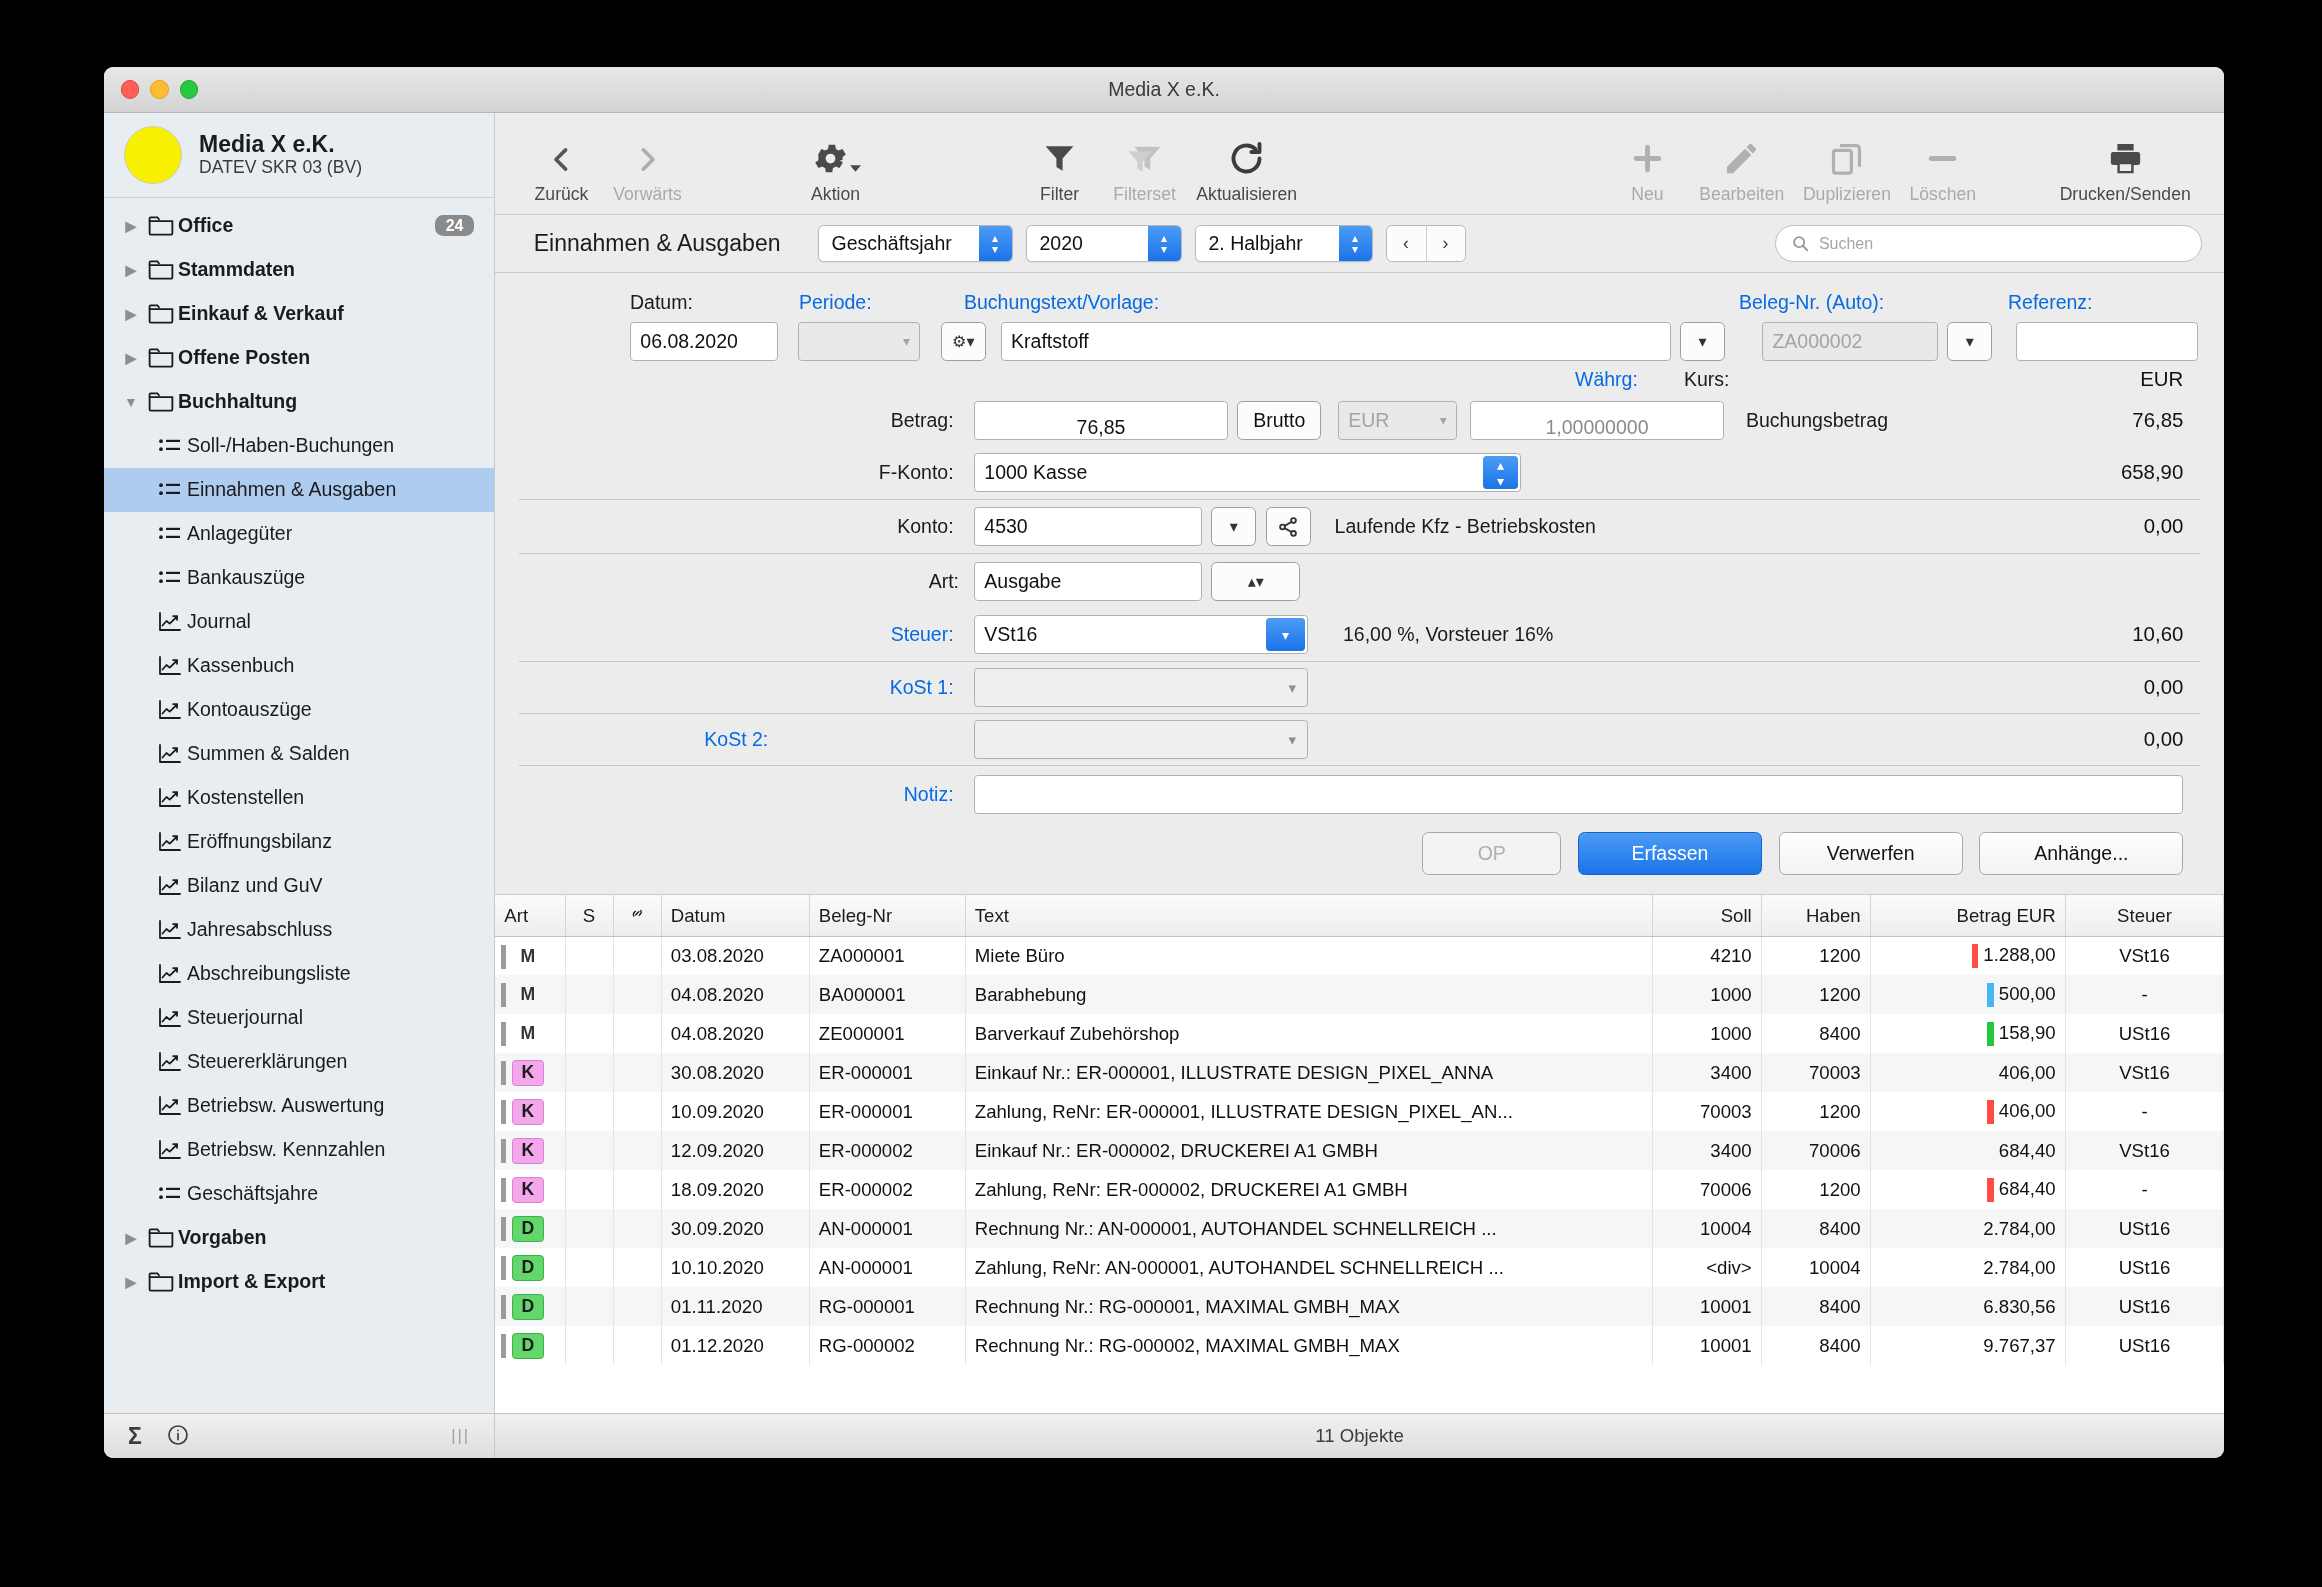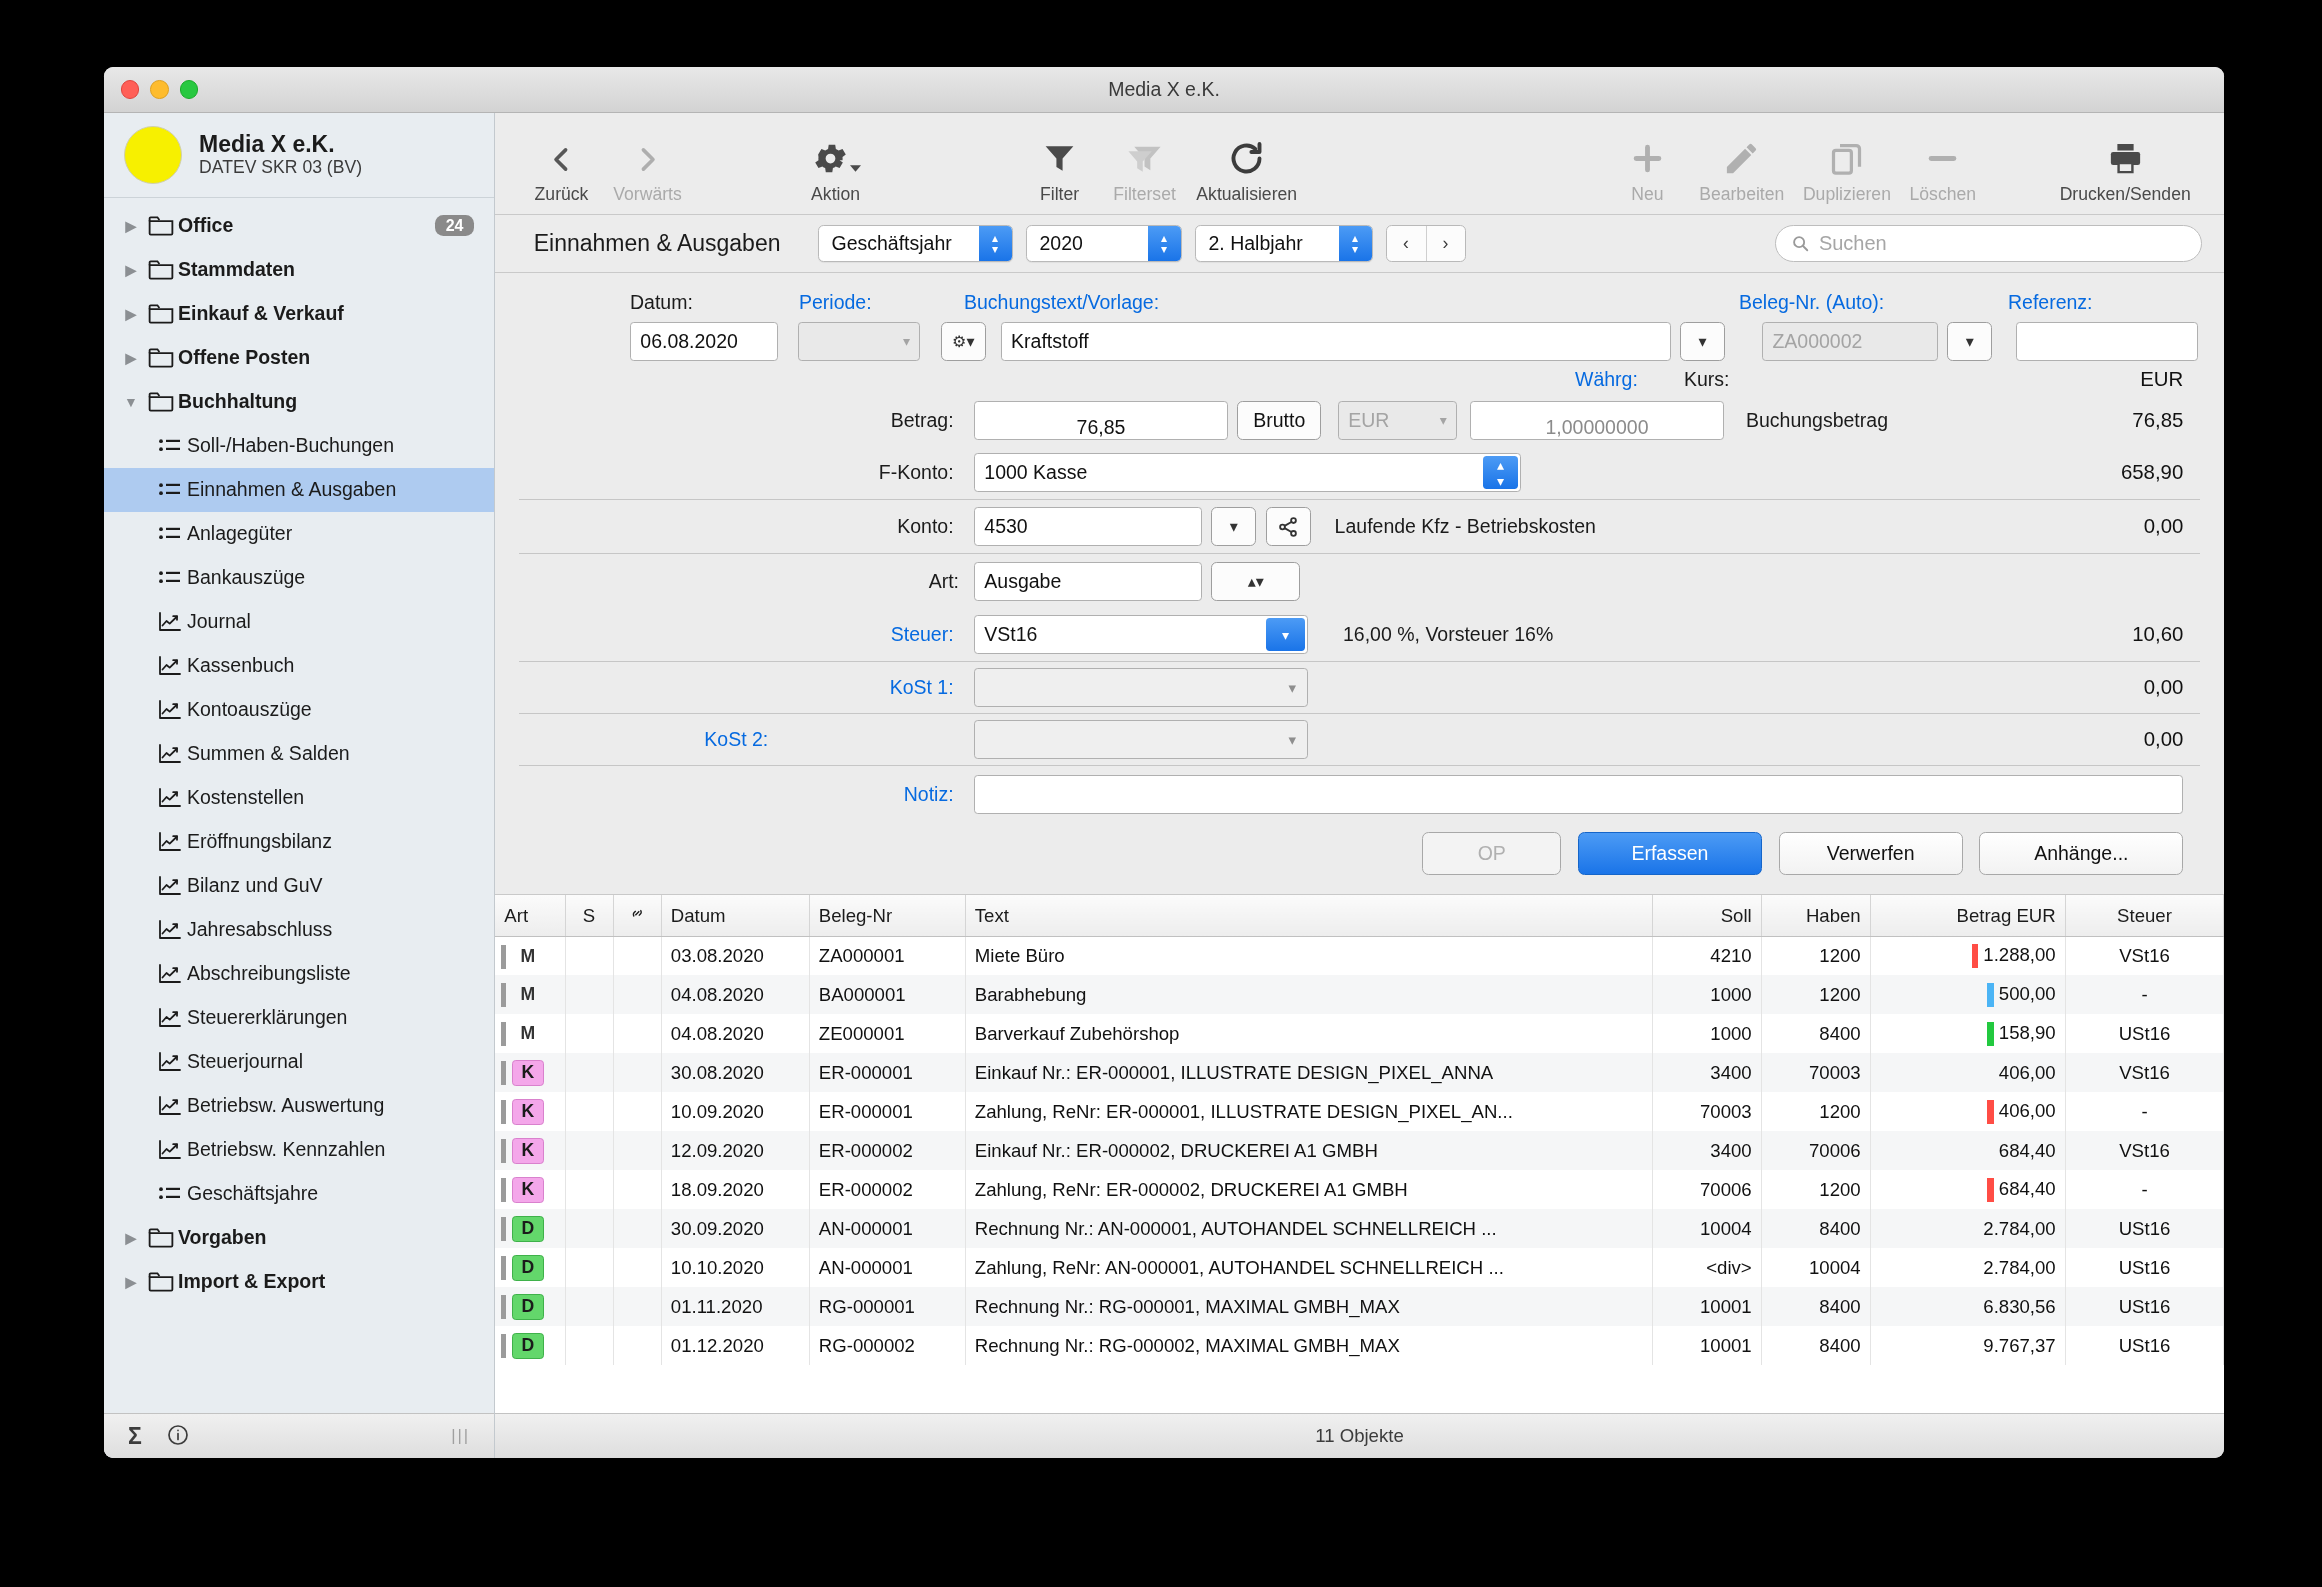--- a/index.html
+++ b/index.html
@@ -134,21 +134,21 @@
   }
   .stepper div {
     width:39px; display:flex; align-items:center; justify-content:center;
     font-size:17.6px; color:#3c3c3c;
   }
   .stepper div + div { border-left:0.9px solid #cfcfcf; }
   .search {
     margin-left:auto; width:427px; height:37px;
     background:#fff; border:0.9px solid #bdbdbd; border-radius:18.6px;
     display:flex; align-items:center; gap:9.3px; padding:0 15px;
-    font-size:20px; color:#a6a6a6;
+    font-size:16px; color:#a6a6a6;
   }
   
   .form { flex:0 0 auto; background:#ececec; padding:13px 24px 9.3px; }
   .lbl { font-size:19.5px; color:#1b1b1b; }
   .lbl.blue { color:#066ae0; }
   .fld {
     background:#fff; border:0.9px solid #b0b0b0; border-radius:3.7px;
     height:39px; display:flex; align-items:center; padding:0 9.3px;
     font-size:19.5px; color:#111;
   }
@@ -426,31 +426,31 @@
             <span class="node-label">Abschreibungsliste</span>
           </div>
           <div class="node child">
             <span class="node-icon">
               <svg width="26" height="22" viewBox="0 0 24 22" fill="none" stroke="#1b1b1b" stroke-width="1.8" stroke-linecap="round" stroke-linejoin="round">
                 <path d="M2 2v17h20"></path>
                 <path d="M4.5 14.5l4-4.5 3.2 2.6L19 5.5"></path>
                 <path d="M15.2 5.2H19v3.6"></path>
               </svg>
             </span>
+            <span class="node-label">Steuerjournal</span>
+          </div>
+          <div class="node child">
+            <span class="node-icon">
+              <svg width="26" height="22" viewBox="0 0 24 22" fill="none" stroke="#1b1b1b" stroke-width="1.8" stroke-linecap="round" stroke-linejoin="round">
+                <path d="M2 2v17h20"></path>
+                <path d="M4.5 14.5l4-4.5 3.2 2.6L19 5.5"></path>
+                <path d="M15.2 5.2H19v3.6"></path>
+              </svg>
+            </span>
             <span class="node-label">Steuererklärungen</span>
-          </div>
-          <div class="node child">
-            <span class="node-icon">
-              <svg width="26" height="22" viewBox="0 0 24 22" fill="none" stroke="#1b1b1b" stroke-width="1.8" stroke-linecap="round" stroke-linejoin="round">
-                <path d="M2 2v17h20"></path>
-                <path d="M4.5 14.5l4-4.5 3.2 2.6L19 5.5"></path>
-                <path d="M15.2 5.2H19v3.6"></path>
-              </svg>
-            </span>
-            <span class="node-label">Steuerjournal</span>
           </div>
           <div class="node child">
             <span class="node-icon">
               <svg width="26" height="22" viewBox="0 0 24 22" fill="none" stroke="#1b1b1b" stroke-width="1.8" stroke-linecap="round" stroke-linejoin="round">
                 <path d="M2 2v17h20"></path>
                 <path d="M4.5 14.5l4-4.5 3.2 2.6L19 5.5"></path>
                 <path d="M15.2 5.2H19v3.6"></path>
               </svg>
             </span>
             <span class="node-label">Betriebsw. Auswertung</span>

